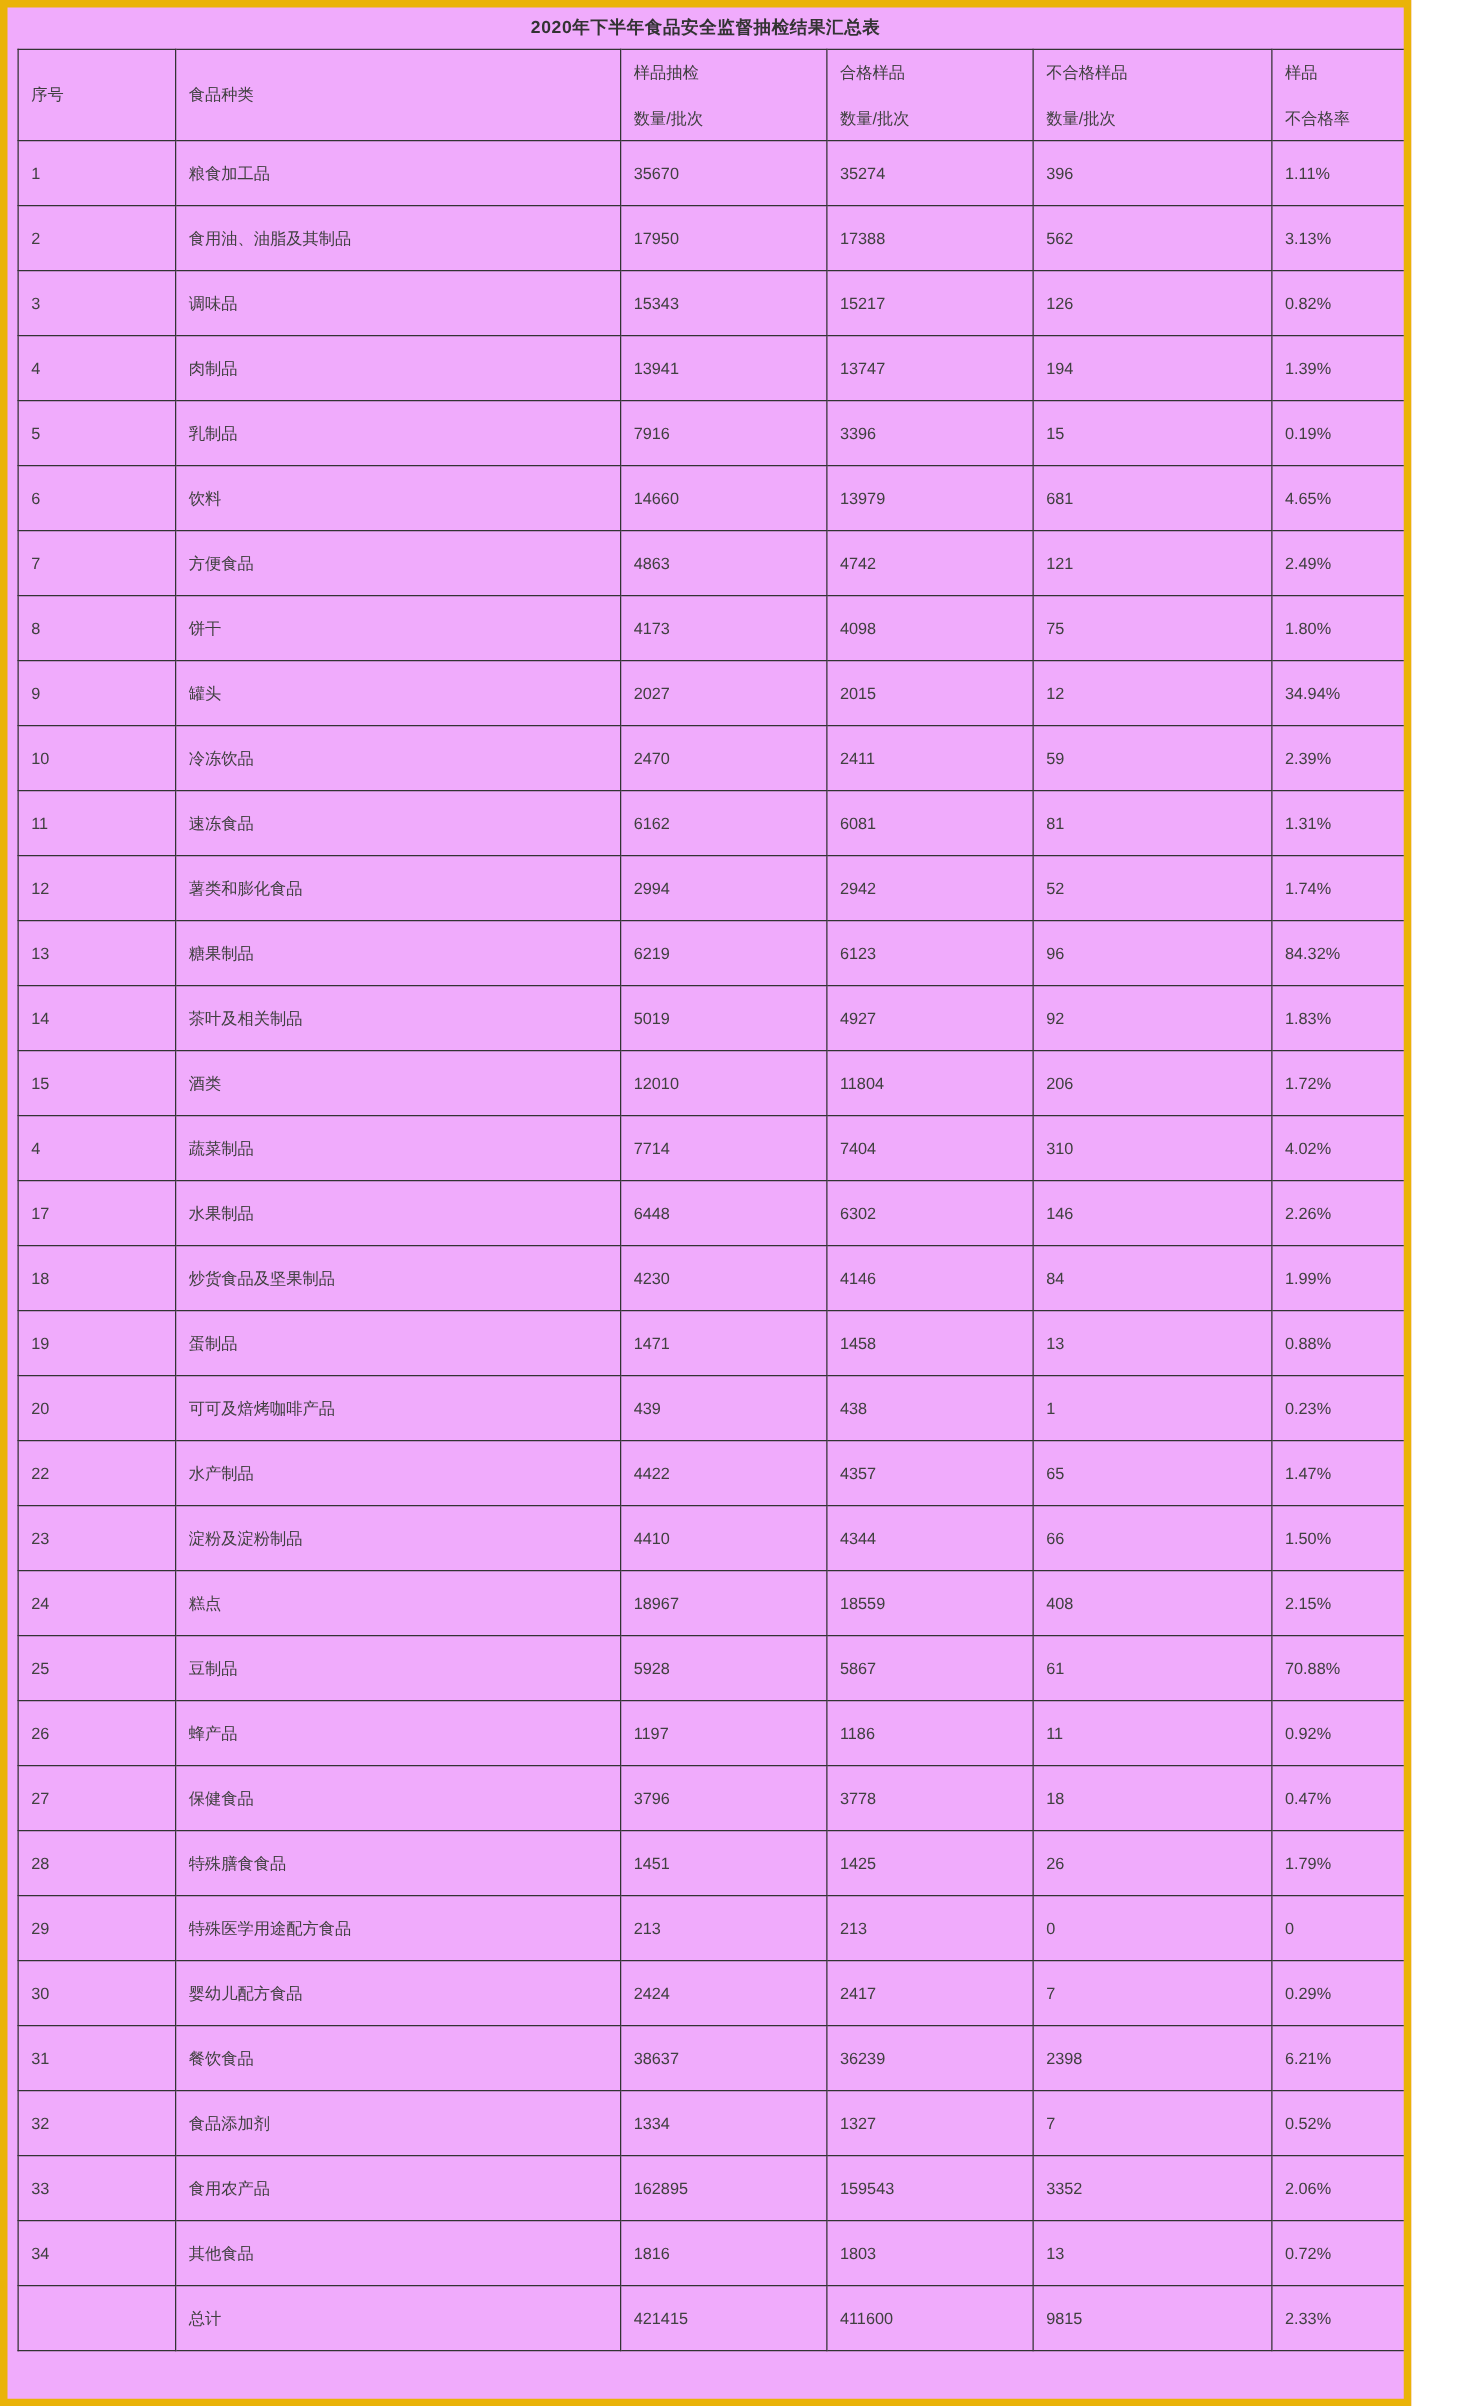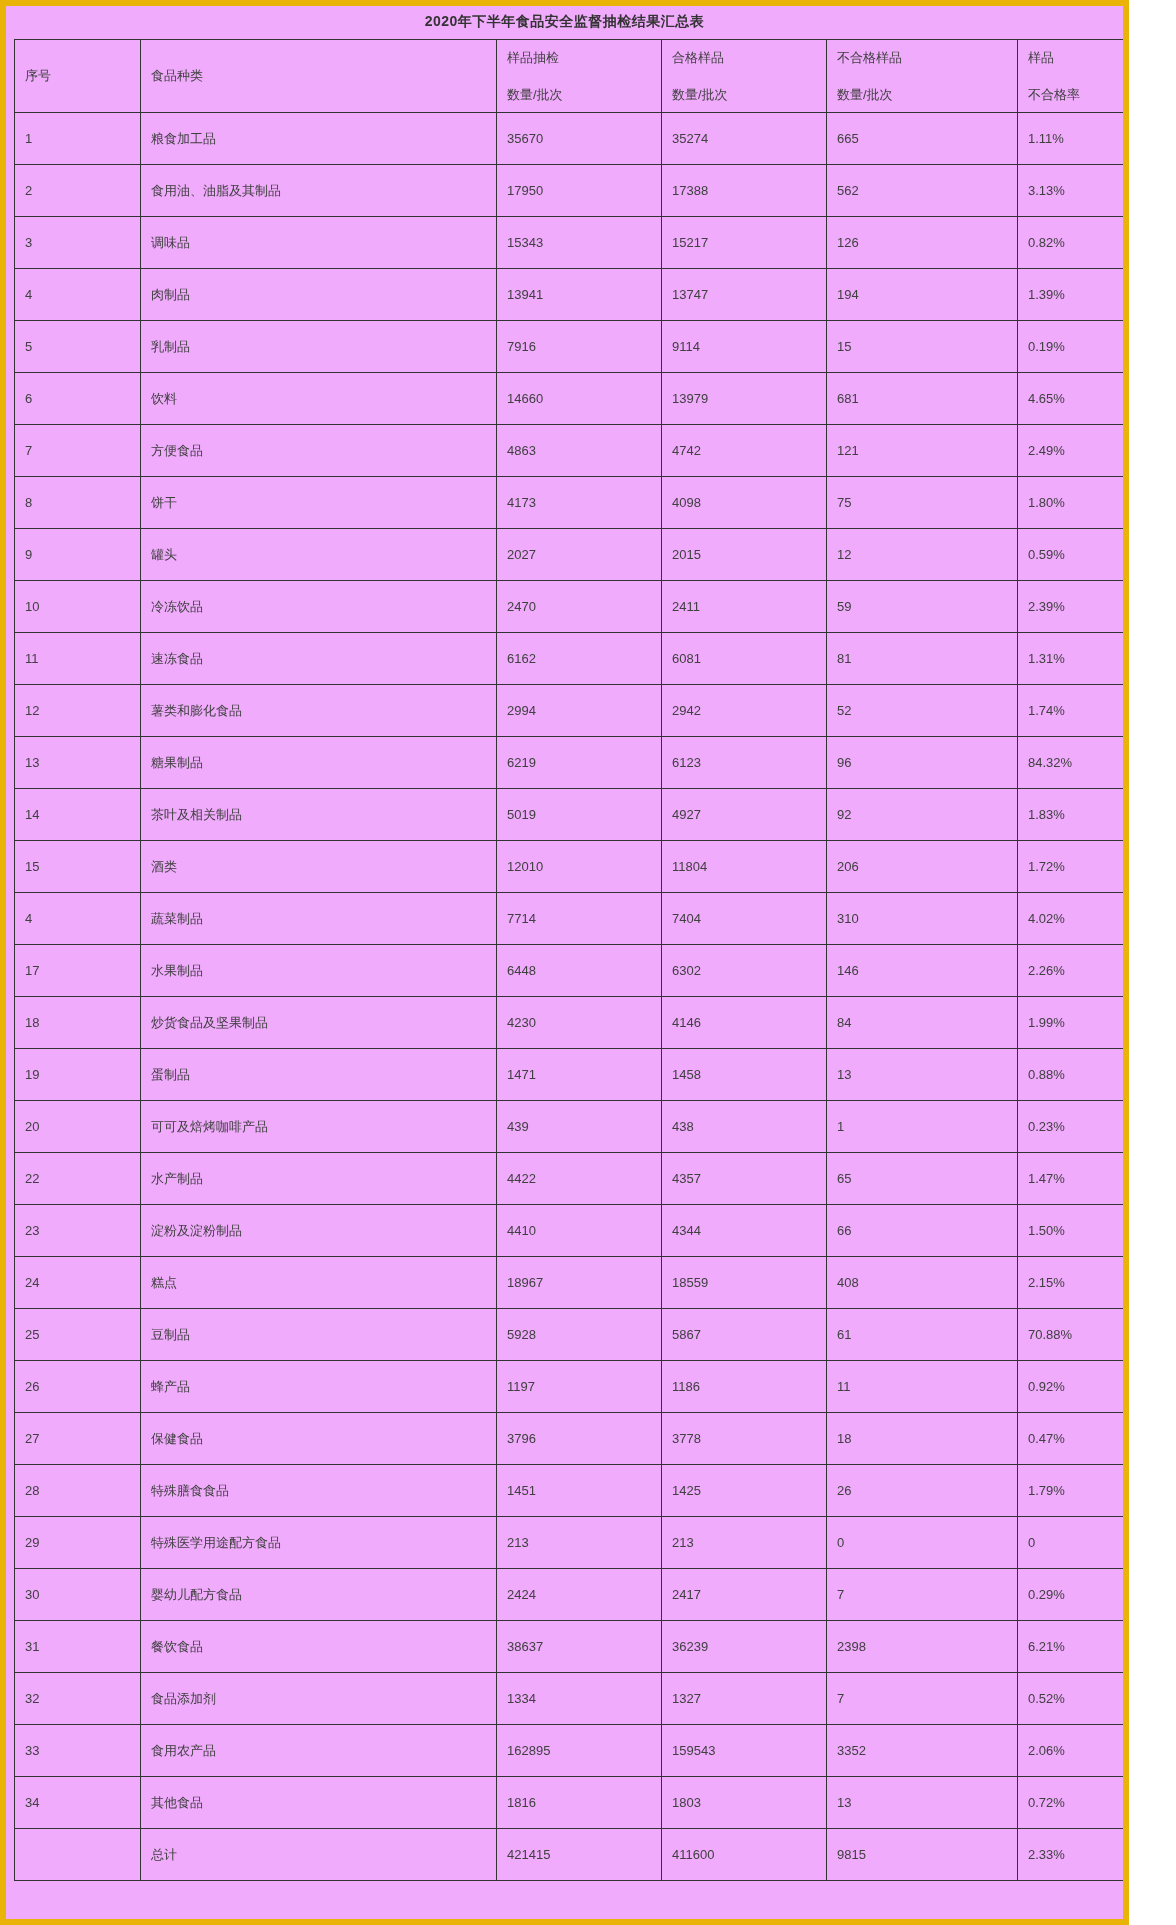--- a/index.html
+++ b/index.html
@@ -87,21 +87,21 @@
           <div class="line2">不合格率</div>
         </th>
       </tr>
     </thead>
     <tbody>
         <tr>
           <td>1</td>
           <td>粮食加工品</td>
           <td>35670</td>
           <td>35274</td>
-          <td>665</td>
+          <td>396</td>
           <td>1.11%</td>
         </tr>
         <tr>
           <td>2</td>
           <td>食用油、油脂及其制品</td>
           <td>17950</td>
           <td>17388</td>
           <td>562</td>
           <td>3.13%</td>
         </tr>
@@ -118,21 +118,21 @@
           <td>肉制品</td>
           <td>13941</td>
           <td>13747</td>
           <td>194</td>
           <td>1.39%</td>
         </tr>
         <tr>
           <td>5</td>
           <td>乳制品</td>
           <td>7916</td>
-          <td>9114</td>
+          <td>3396</td>
           <td>15</td>
           <td>0.19%</td>
         </tr>
         <tr>
           <td>6</td>
           <td>饮料</td>
           <td>14660</td>
           <td>13979</td>
           <td>681</td>
           <td>4.65%</td>
@@ -152,21 +152,21 @@
           <td>4098</td>
           <td>75</td>
           <td>1.80%</td>
         </tr>
         <tr>
           <td>9</td>
           <td>罐头</td>
           <td>2027</td>
           <td>2015</td>
           <td>12</td>
-          <td>0.59%</td>
+          <td>34.94%</td>
         </tr>
         <tr>
           <td>10</td>
           <td>冷冻饮品</td>
           <td>2470</td>
           <td>2411</td>
           <td>59</td>
           <td>2.39%</td>
         </tr>
         <tr>

